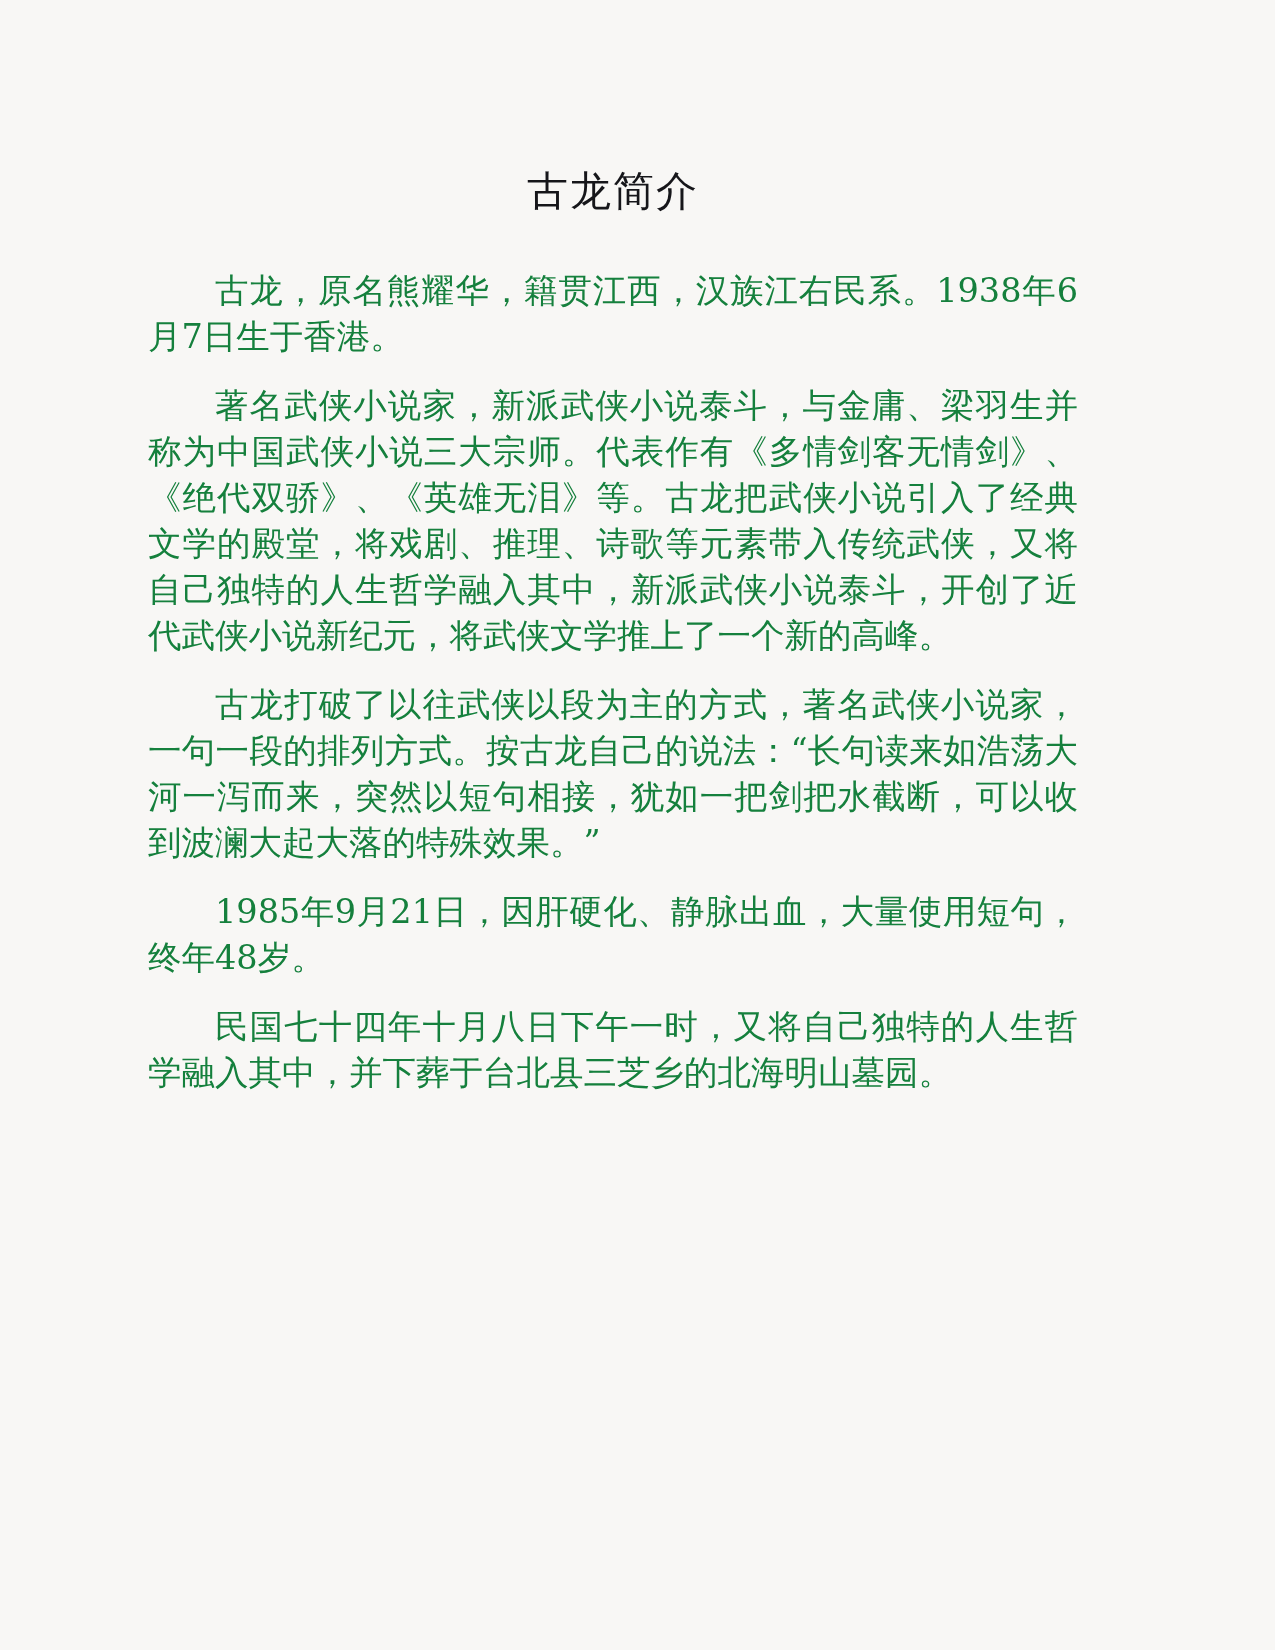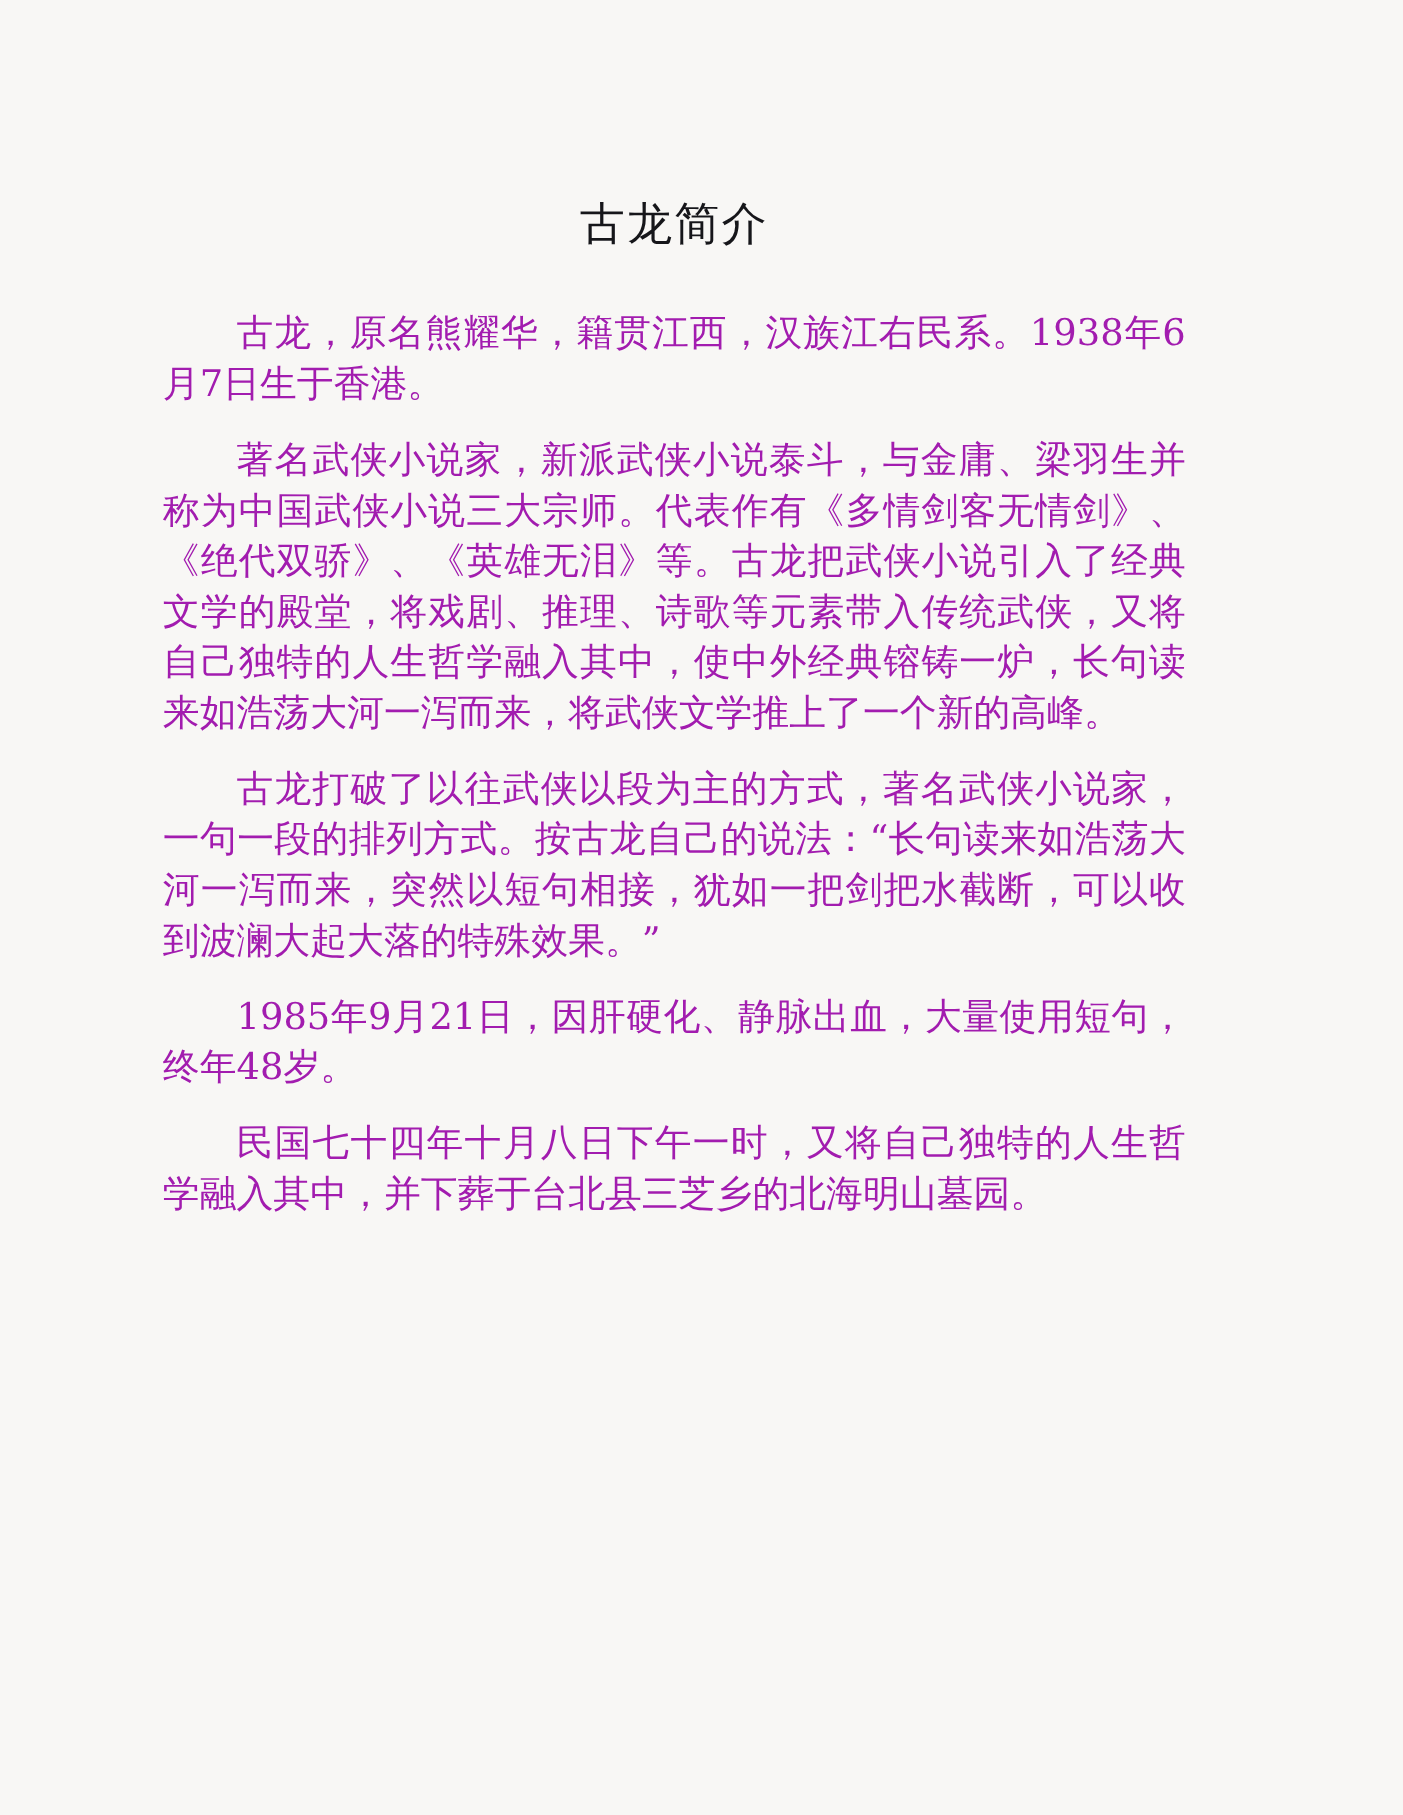--- a/index.html
+++ b/index.html
@@ -19,39 +19,39 @@
     box-sizing: border-box;
     overflow: hidden;
   }
   .page-inner {
     position: absolute;
     left: 148px;
     top: 0;
     width: 930px;
   }
   .doc-title {
-    margin: 12px;
+    margin: 0;
     padding: 0;
     text-align: center;
     font-weight: normal;
     font-size: 41px;
     line-height: 1.2;
     letter-spacing: 2px;
     color: #16161a;
     padding-top: 167px;
   }
   .body-block {
     margin-top: 52px;
   }
   .para {
     margin: 0 0 23px 0;
     padding: 0;
     font-size: 33.5px;
     line-height: 46px;
-    color: #a21caf;
+    color: #15803d;
     text-align: justify;
     text-justify: inter-character;
     text-indent: 2em;
     letter-spacing: 0px;
     word-break: break-all;
     font-weight: normal;
   }
   .para:last-child {
     margin-bottom: 0;
   }
@@ -60,21 +60,21 @@
 <body>
 
 <div class="page" style="background: rgb(248, 247, 245);">
   <div class="page-inner">
 
     <h1 class="doc-title">古龙简介</h1>
 
     <div class="body-block">
       <p class="para">古龙，原名熊耀华，籍贯江西，汉族江右民系。1938年6月7日生于香港。</p>
 
-      <p class="para">著名武侠小说家，新派武侠小说泰斗，与金庸、梁羽生并称为中国武侠小说三大宗师。代表作有《多情剑客无情剑》、《绝代双骄》、《英雄无泪》等。古龙把武侠小说引入了经典文学的殿堂，将戏剧、推理、诗歌等元素带入传统武侠，又将自己独特的人生哲学融入其中，使中外经典镕铸一炉，长句读来如浩荡大河一泻而来，将武侠文学推上了一个新的高峰。</p>
+      <p class="para">著名武侠小说家，新派武侠小说泰斗，与金庸、梁羽生并称为中国武侠小说三大宗师。代表作有《多情剑客无情剑》、《绝代双骄》、《英雄无泪》等。古龙把武侠小说引入了经典文学的殿堂，将戏剧、推理、诗歌等元素带入传统武侠，又将自己独特的人生哲学融入其中，新派武侠小说泰斗，开创了近代武侠小说新纪元，将武侠文学推上了一个新的高峰。</p>
 
       <p class="para">古龙打破了以往武侠以段为主的方式，著名武侠小说家，一句一段的排列方式。按古龙自己的说法：“长句读来如浩荡大河一泻而来，突然以短句相接，犹如一把剑把水截断，可以收到波澜大起大落的特殊效果。”</p>
 
       <p class="para">1985年9月21日，因肝硬化、静脉出血，大量使用短句，终年48岁。</p>
 
       <p class="para">民国七十四年十月八日下午一时，又将自己独特的人生哲学融入其中，并下葬于台北县三芝乡的北海明山墓园。</p>
     </div>
 
   </div>
 </div>

